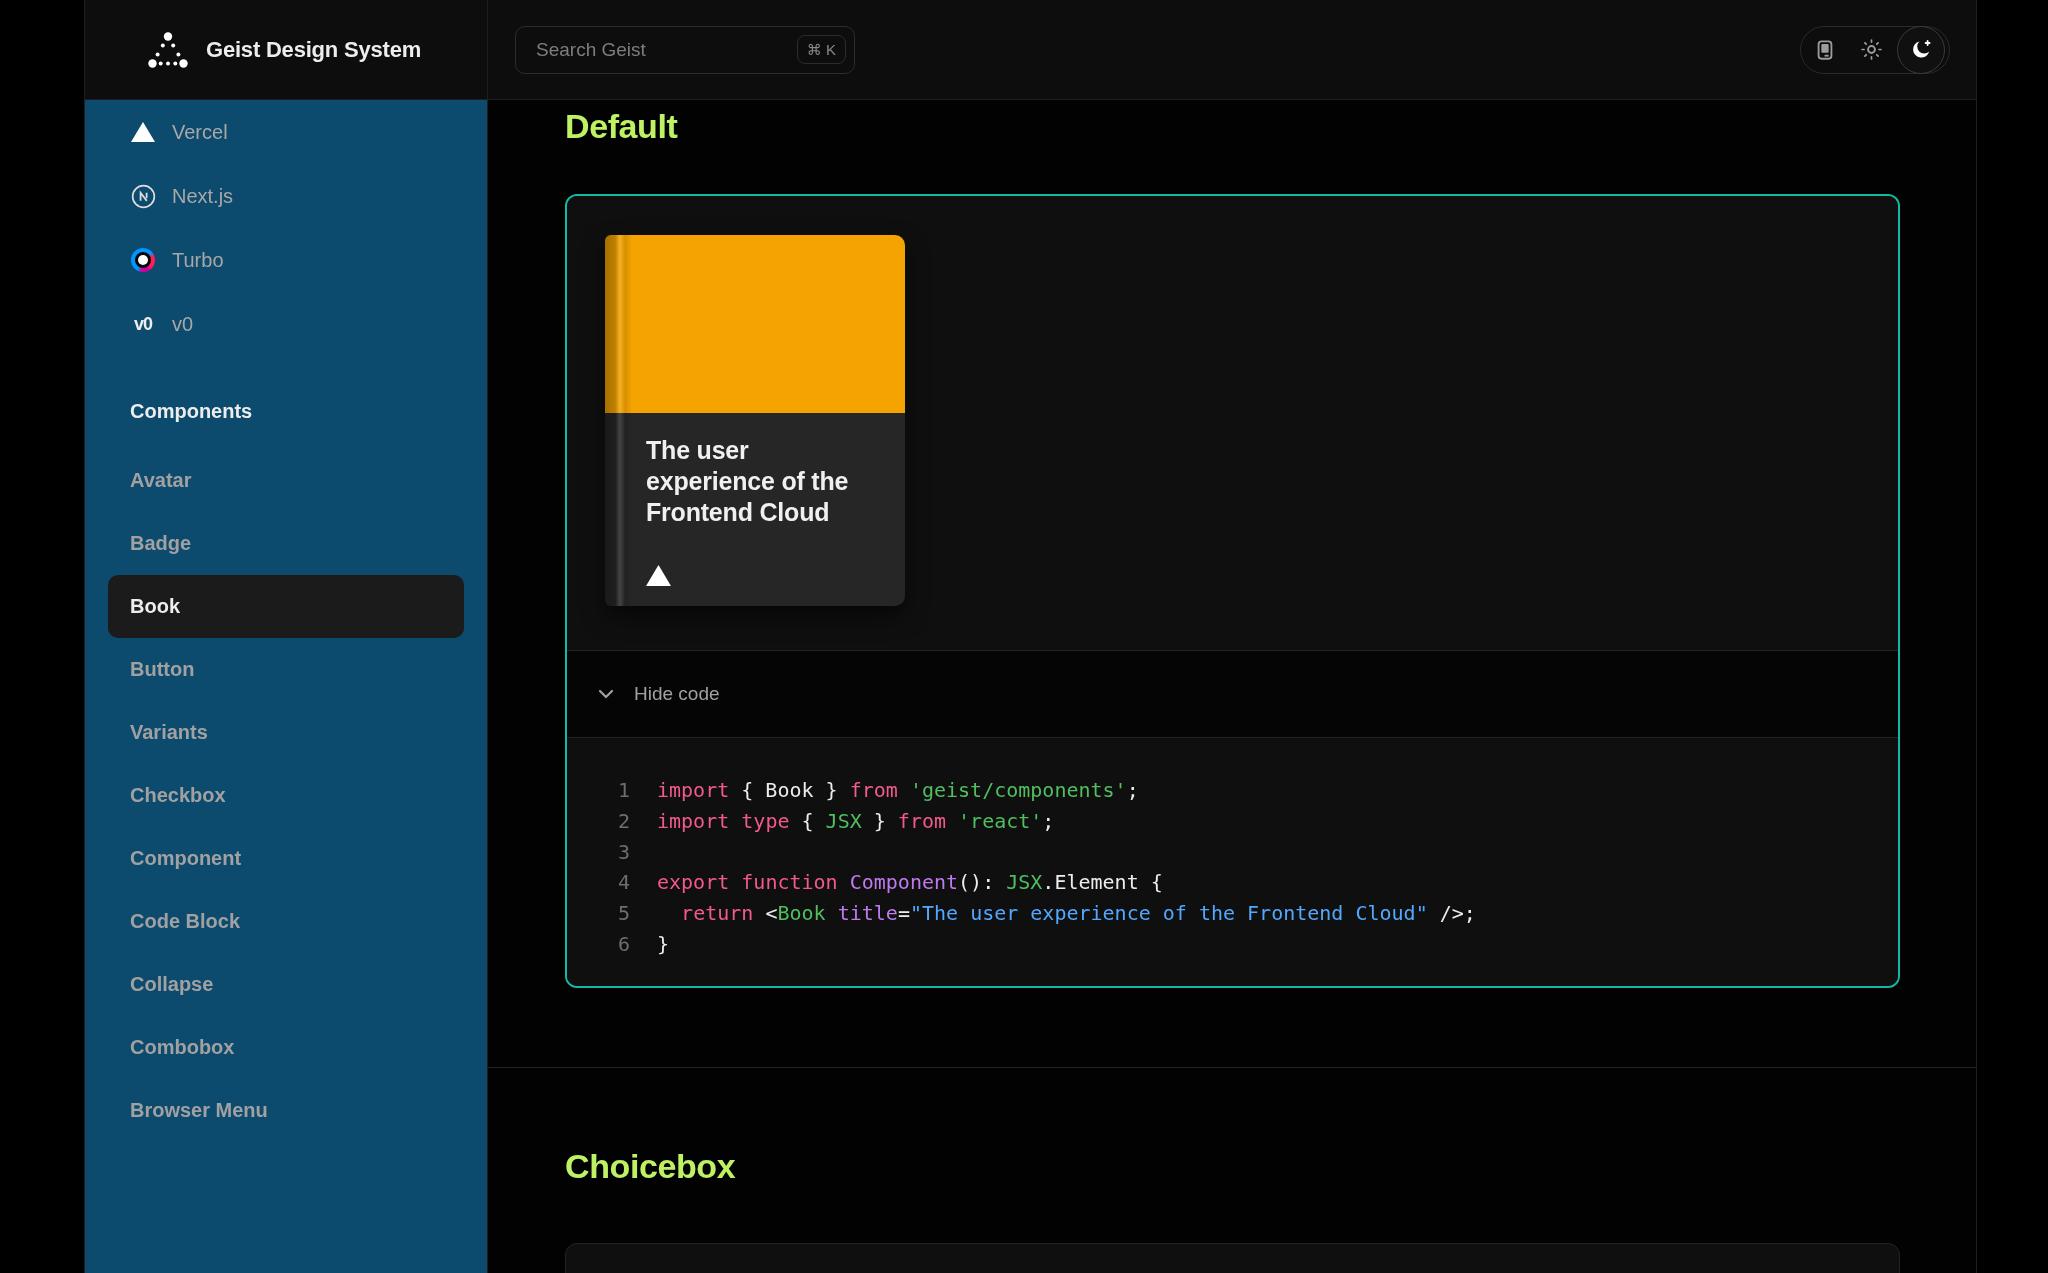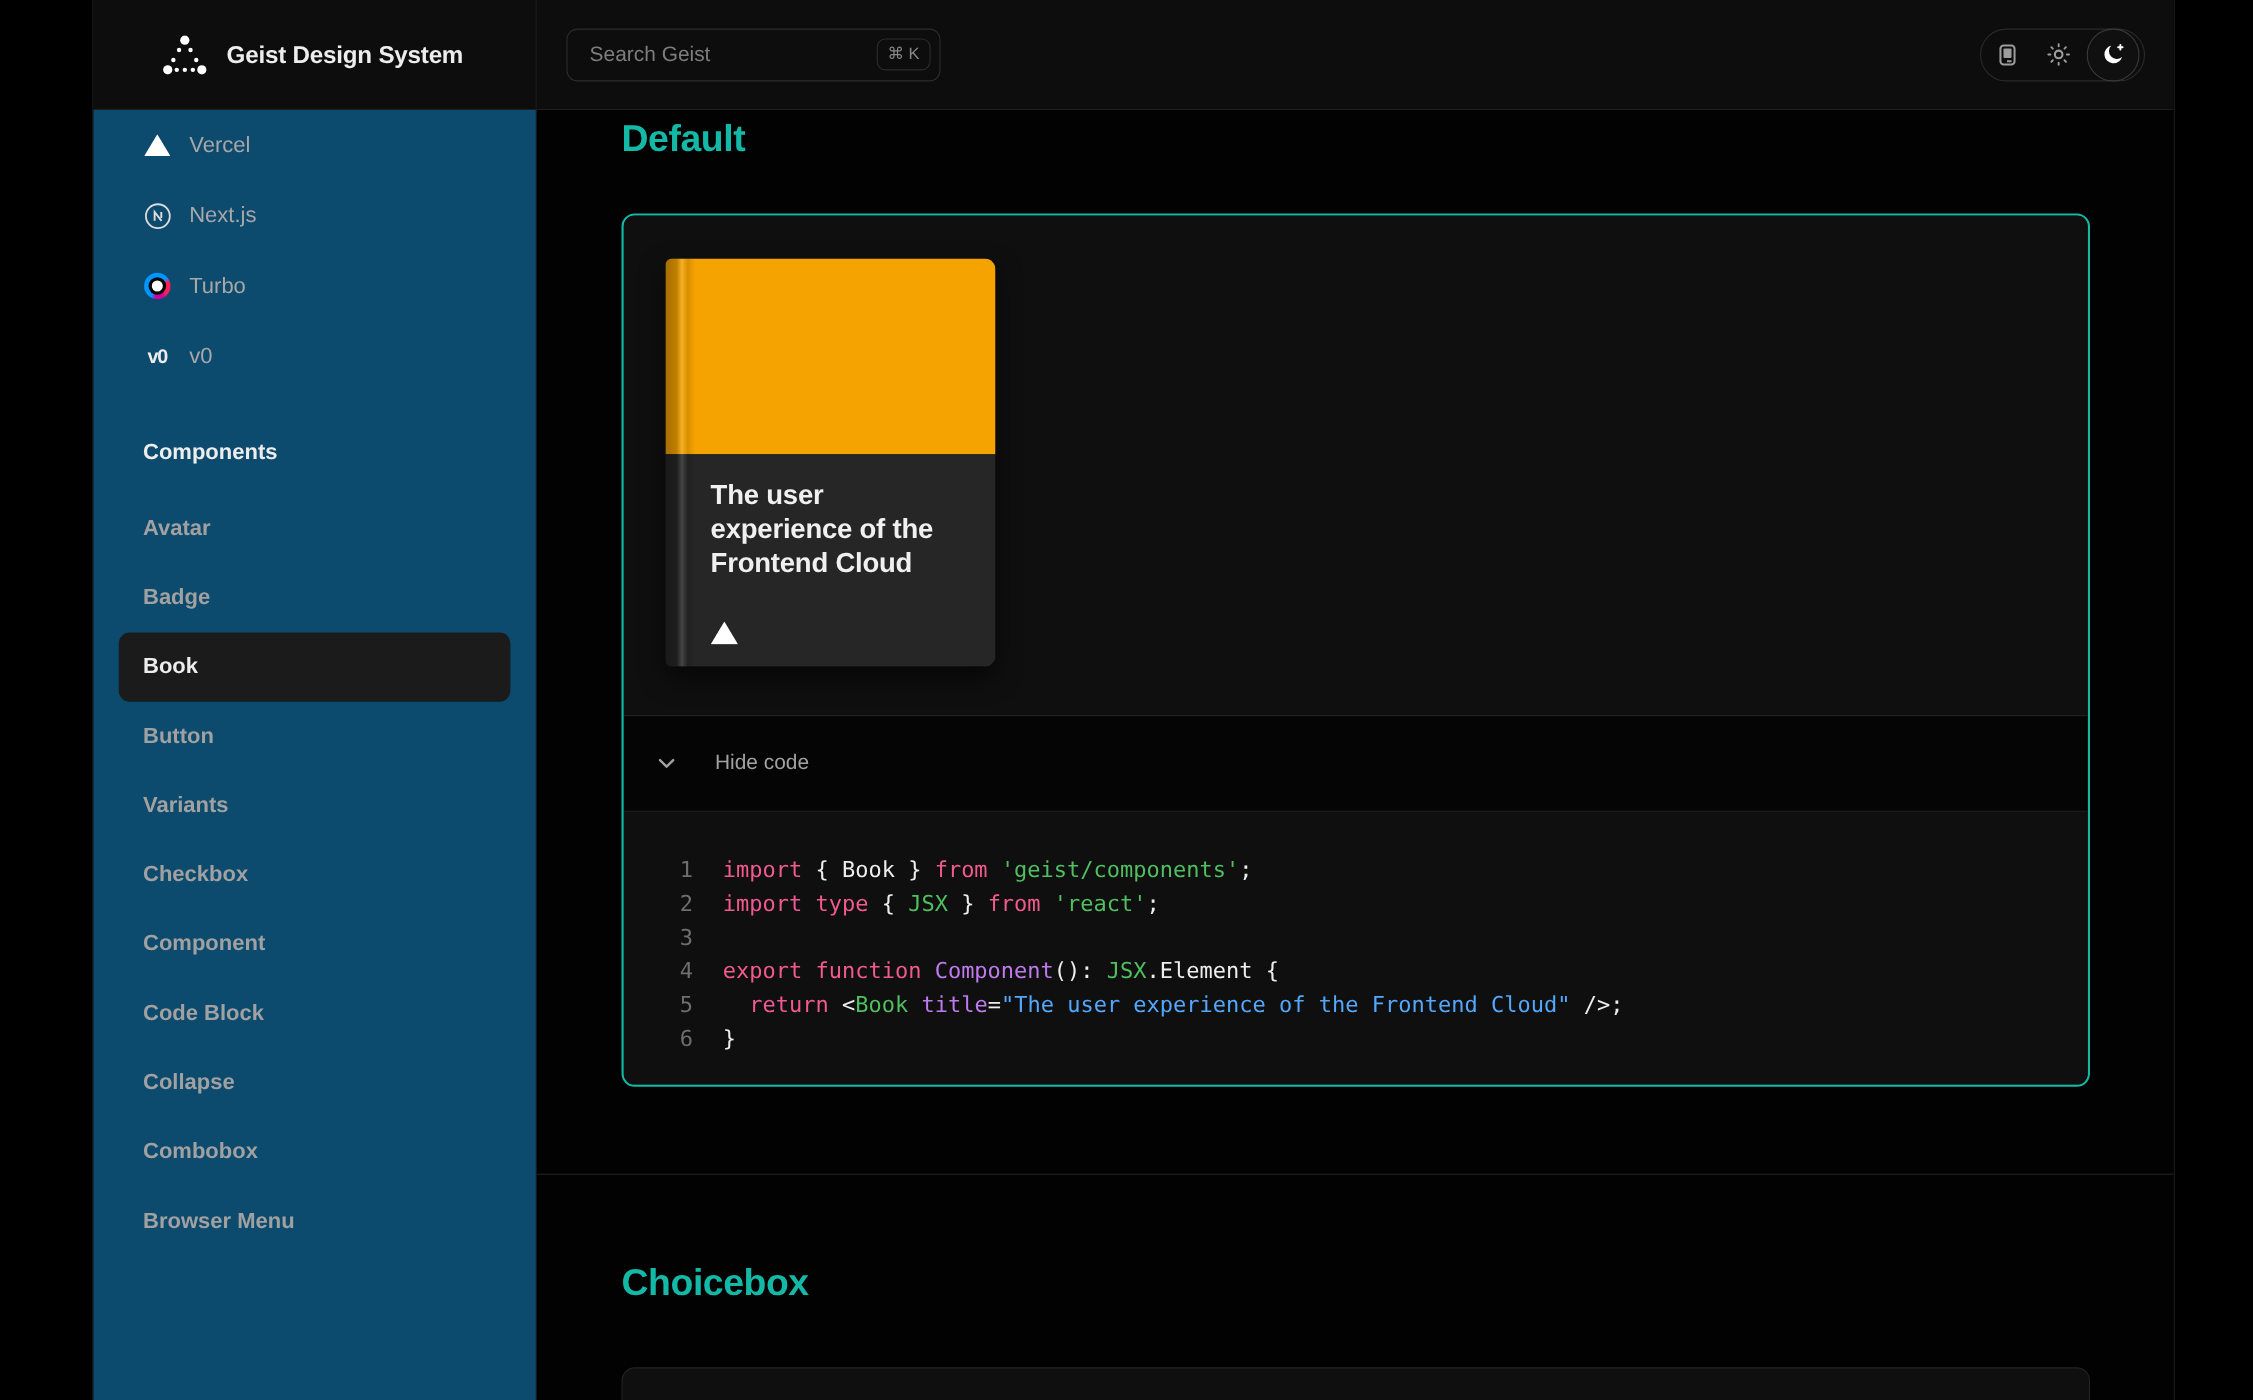--- a/index.html
+++ b/index.html
@@ -53,21 +53,21 @@
   .turbo { width:24px; height:24px; border-radius:50%; position:relative;
            background:conic-gradient(from 210deg,#0096ff 0 55%,#ff1e56 62% 78%,#d0009f 84% 94%,#0096ff); }
   .turbo::before { content:""; position:absolute; inset:4px; border-radius:50%; background:#060606; }
   .turbo::after  { content:""; position:absolute; inset:7px; border-radius:50%; background:#fff; }
   .v0 { color:#ededed; font-weight:800; font-size:18px; letter-spacing:-1px; }
 
   
   .main { grid-column:2; grid-row:2; background:#020202; overflow:hidden; }
   .section { padding:0 76px 0 77px; }
   .section.first { border-bottom:1px solid #232323; padding-bottom:79px; }
-  h2.sec-title { color:#14b8a6; font-size:34px; font-weight:700; letter-spacing:-.4px;
+  h2.sec-title { color:#bef264; font-size:34px; font-weight:700; letter-spacing:-.4px;
                  padding-top:7px; }
   .sec-title.variants { margin-top:72px; }
 
   .demo-card { margin-top:48px; border:2px solid #14b8a6; border-radius:12px;
                overflow:hidden; background:#0f0f0f; }
   .preview { height:454px; background:#0f0f0f; padding:39px 0 0 38px; }
 
   
   .book { position:relative; width:300px; height:371px; border-radius:6px 10px 10px 6px;
           overflow:hidden; box-shadow:0 10px 22px rgba(0,0,0,.55); }
@@ -80,21 +80,21 @@
   .book-title { color:#f0f0f0; font-size:25px; font-weight:700; line-height:31px;
                 letter-spacing:-.2px; }
   .book-logo { margin-top:auto; margin-bottom:20px; width:25px; height:21px; background:#fff;
                clip-path:polygon(50% 0,100% 100%,0 100%); }
   .amber { background:#f5a300; }
   .gray-cover { background:#3e3e3e; }
 
   
   .collapse-row { height:88px; background:#050505; border-top:1px solid #232323;
                   border-bottom:1px solid #232323; display:flex; align-items:center;
-                  padding-left:31px; gap:36px; cursor:pointer; }
+                  padding-left:31px; gap:20px; cursor:pointer; }
   .collapse-label { color:#a1a1a1; font-size:19px; }
 
   
   .code-block { background:#0f0f0f; padding:37px 30px 26px 0;
                 font-family:"DejaVu Sans Mono","Liberation Mono",monospace;
                 font-size:20px; line-height:30.8px; }
   .code-line { display:flex; white-space:pre; }
   .line-no { width:63px; text-align:right; flex:0 0 63px; }
   .line-content { padding-left:27px; }
 

